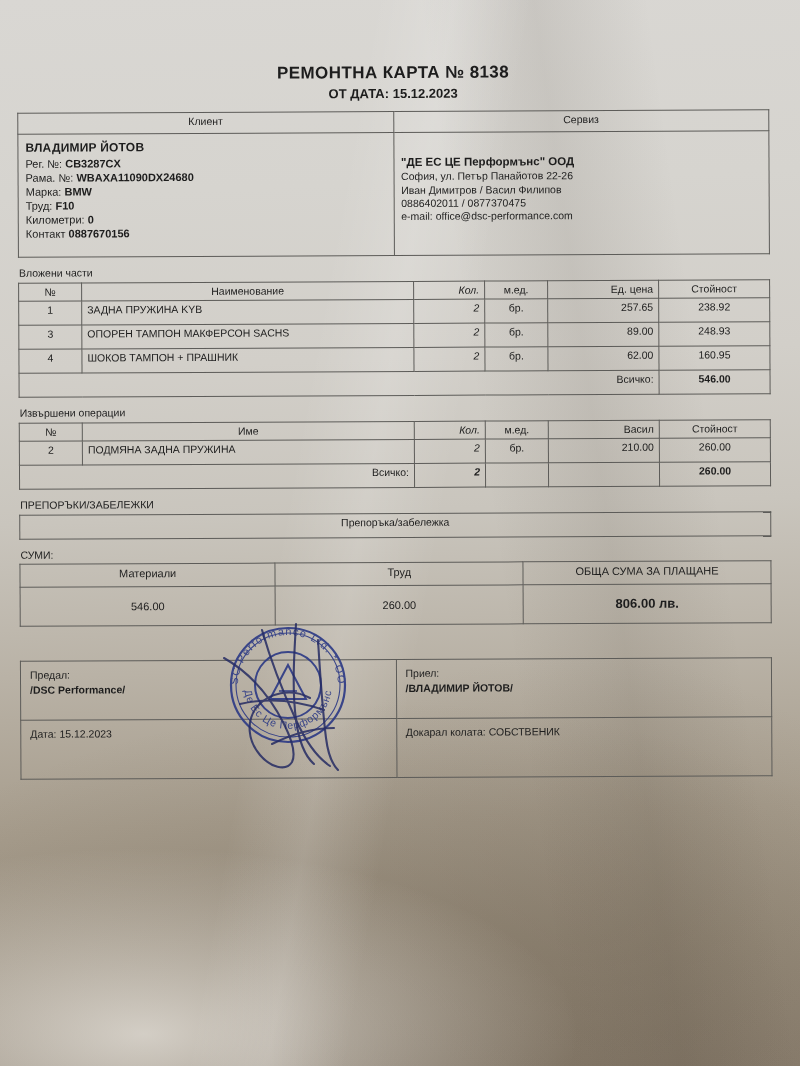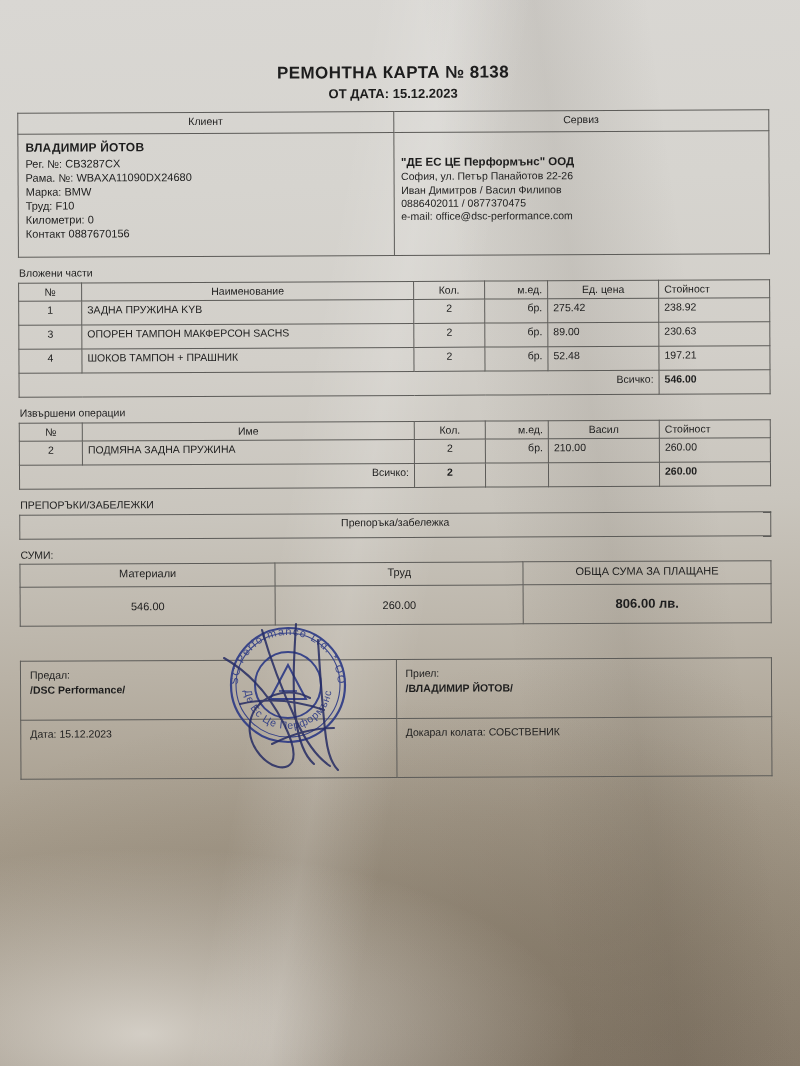--- a/index.html
+++ b/index.html
@@ -69,33 +69,33 @@
   .sect-label{
     font-size:10.5px;
     margin:9px 0 2px 1px;
   }
 
   
   .hdr th{height:16px;}
   .hdr td{height:94px;padding:6px 7px;}
   .cl-name{font-size:12px;font-weight:bold;letter-spacing:.2px;}
   .cl-row{font-size:11px;}
-  .cl-row b{font-weight:normal;}
+  .cl-row b{font-weight:bold;}
   .sv-name{font-size:11.5px;font-weight:bold;}
   .sv-row{font-size:10.5px;}
   .svcell{padding-top:22px !important;}
 
   
   .items td{height:19px;}
   .c-num{width:52px;text-align:center;}
   .c-name{}
-  .c-qty{width:60px;text-align:center;}
-  .c-unit{width:52px;text-align:right;}
-  .c-price{width:100px;}
-  .c-total{width:100px;text-align:left;}
+  .c-qty{width:60px;text-align:right;font-style:italic;}
+  .c-unit{width:52px;text-align:center;}
+  .c-price{width:100px;text-align:right;}
+  .c-total{width:100px;text-align:center;}
   .tot-label{text-align:right;}
   .b{font-weight:bold;}
 
   
   .notes td{height:19px;text-align:center;}
 
   
   .sums th{height:18px;font-size:11px;}
   .sums td{height:34px;text-align:center;vertical-align:middle;font-size:11px;}
   .sums td.grand{font-size:13px;font-weight:bold;}
@@ -187,38 +187,38 @@
       <th class="c-qty">Кол.</th>
       <th class="c-unit">м.ед.</th>
       <th class="c-price">Ед. цена</th>
       <th class="c-total">Стойност</th>
     </tr>
     <tr>
       <td class="c-num">1</td>
       <td class="c-name">ЗАДНА ПРУЖИНА KYB</td>
       <td class="c-qty">2</td>
       <td class="c-unit">бр.</td>
-      <td class="c-price">275.42</td>
+      <td class="c-price">257.65</td>
       <td class="c-total">238.92</td>
     </tr>
     <tr>
       <td class="c-num">3</td>
       <td class="c-name">ОПОРЕН ТАМПОН МАКФЕРСОН SACHS</td>
       <td class="c-qty">2</td>
       <td class="c-unit">бр.</td>
       <td class="c-price">89.00</td>
-      <td class="c-total">230.63</td>
+      <td class="c-total">248.93</td>
     </tr>
     <tr>
       <td class="c-num">4</td>
       <td class="c-name">ШОКОВ ТАМПОН + ПРАШНИК</td>
       <td class="c-qty">2</td>
       <td class="c-unit">бр.</td>
-      <td class="c-price">52.48</td>
-      <td class="c-total">197.21</td>
+      <td class="c-price">62.00</td>
+      <td class="c-total">160.95</td>
     </tr>
     <tr>
       <td colspan="5" class="tot-label">Всичко:</td>
       <td class="c-total b">546.00</td>
     </tr>
   </tbody>
     </table>
 
   <div class="sect-label">Извършени операции</div>
   <table class="items">

